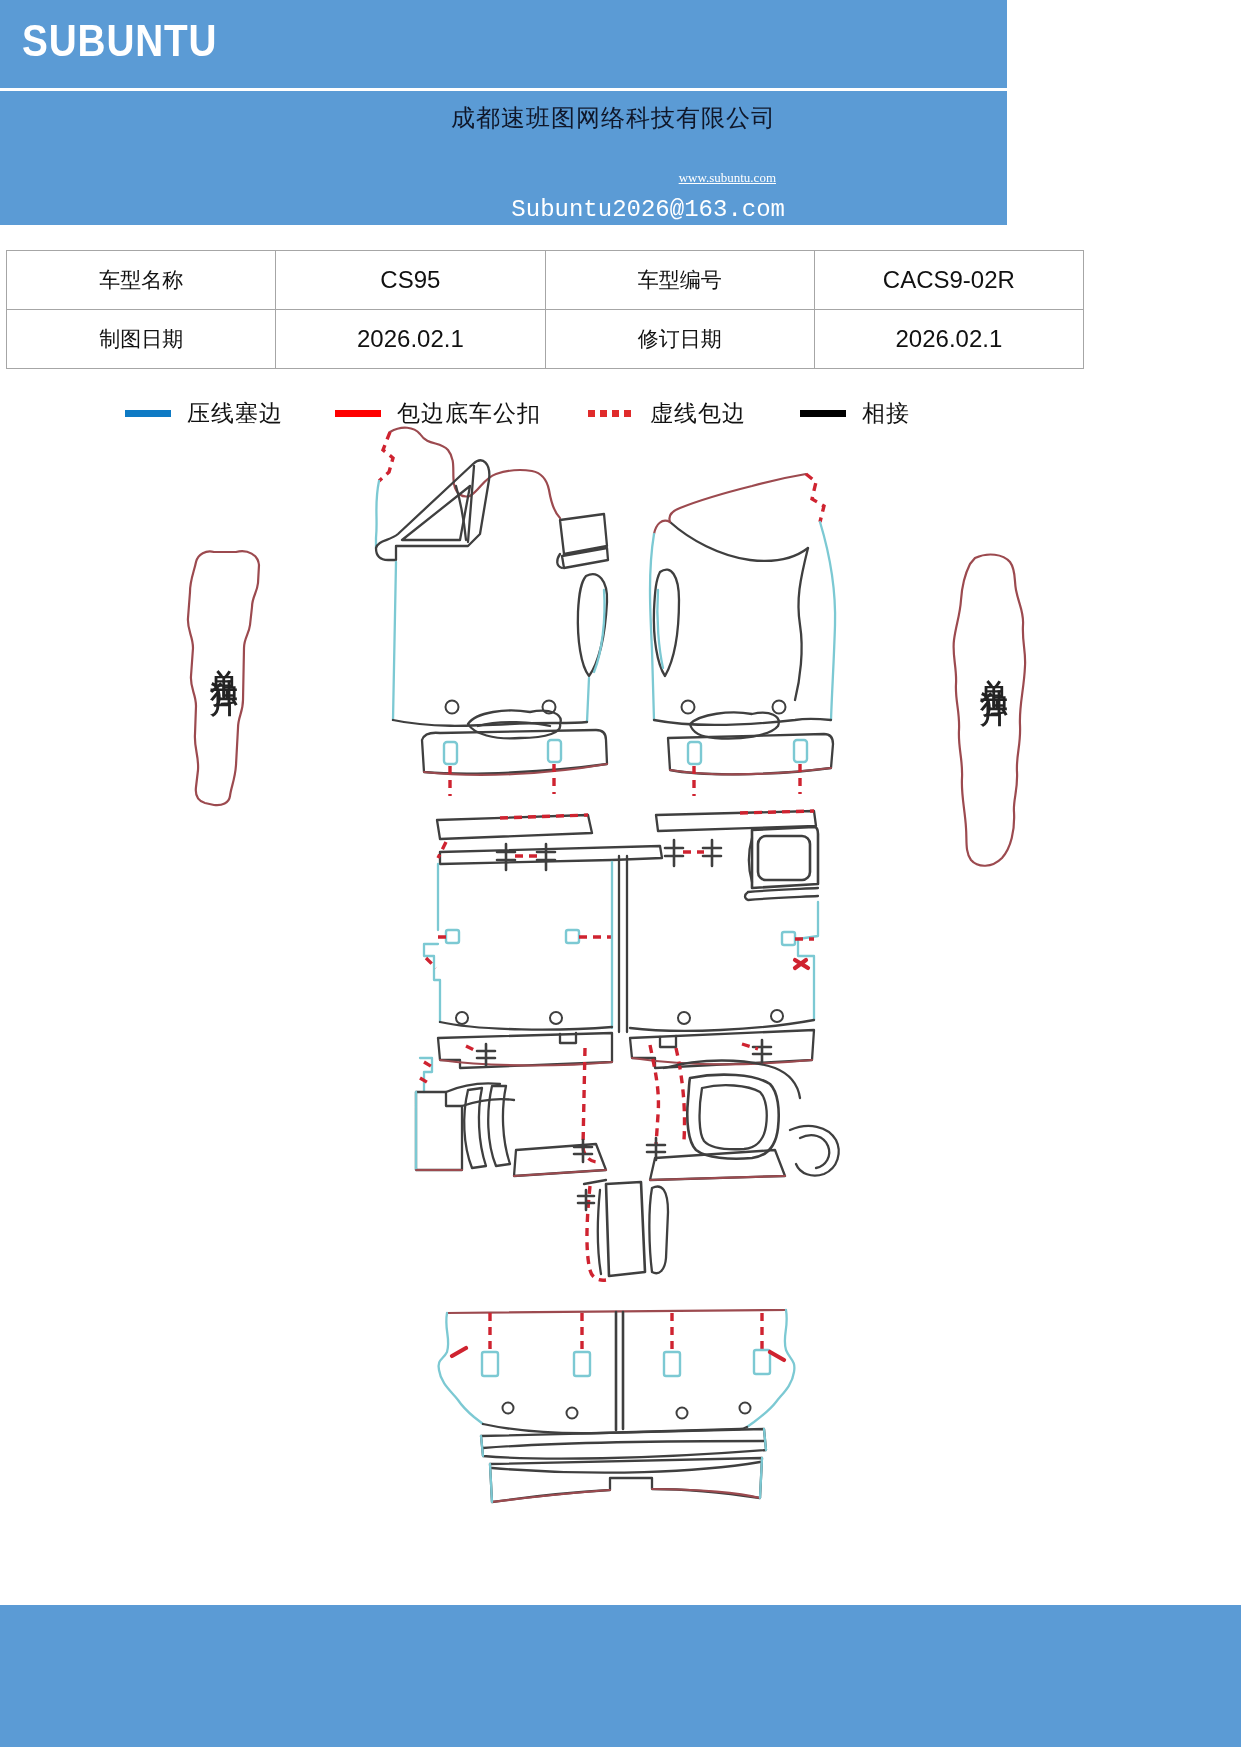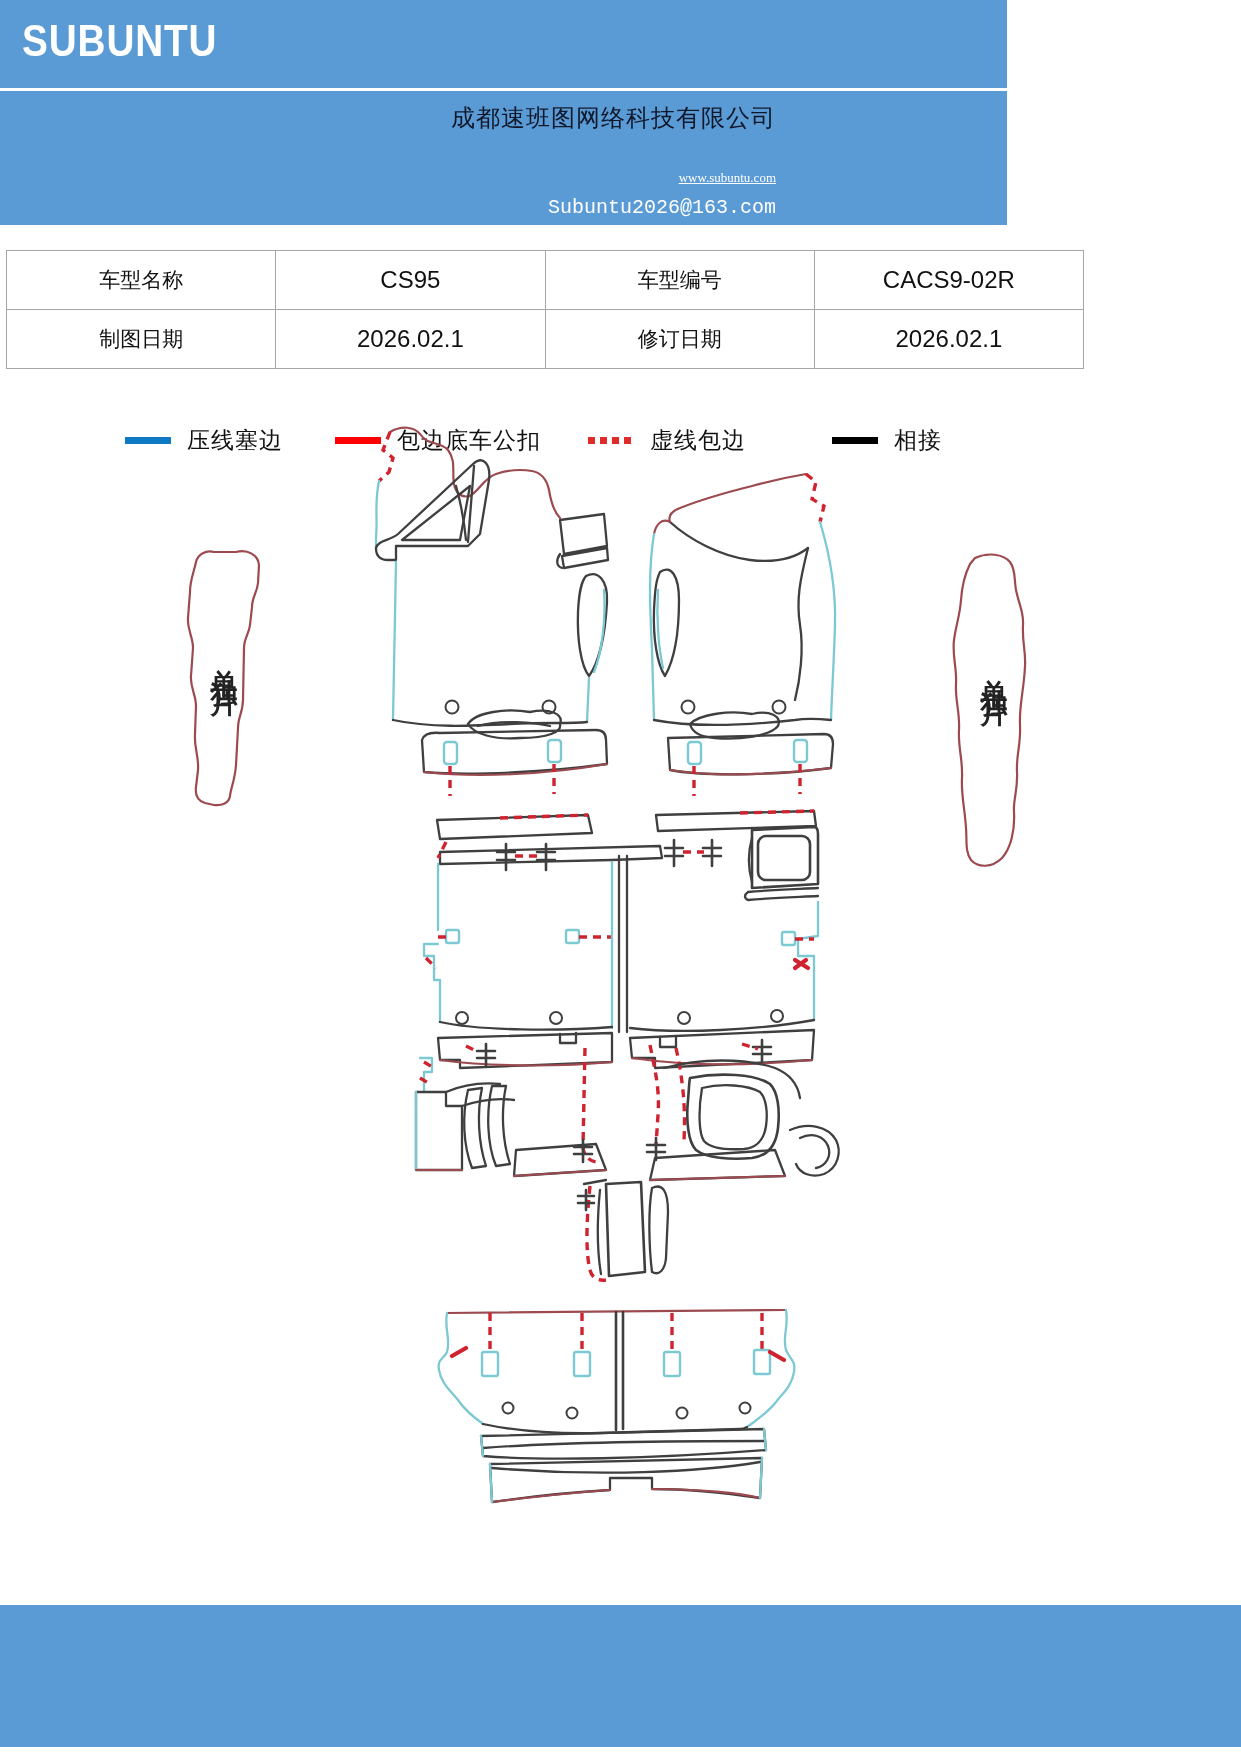--- a/index.html
+++ b/index.html
@@ -19,32 +19,32 @@
   .logo{position:absolute;left:22px;top:16px;color:#fff;font-family:"Liberation Sans","DejaVu Sans",sans-serif;
         font-weight:700;font-size:44px;letter-spacing:1px;transform:scaleX(.88);transform-origin:left;}
   .hdr-rule{position:absolute;left:0;top:88px;width:1028px;height:3px;background:#fff;}
   .sop{position:absolute;left:1046px;top:48px;width:180px;color:#fff;text-align:center;
        font-family:"Liberation Sans","DejaVu Sans",sans-serif;font-weight:700;font-size:92px;
        transform:scaleX(.78);transform-origin:center;}
   .hdr-company{position:absolute;right:231px;top:102px;color:#0f172a;font-size:24px;letter-spacing:1px;}
   .hdr-title{position:absolute;left:28px;top:142px;color:#fff;font-size:31px;font-weight:700;letter-spacing:2px;}
   .hdr-site{position:absolute;right:231px;top:170px;color:#fff;font-size:13px;
             font-family:Liberation Serif, serif;text-decoration:underline;cursor:pointer;}
-  .hdr-mail{position:absolute;right:231px;top:196px;color:#fff;font-size:20px;
+  .hdr-mail{position:absolute;right:222px;top:196px;color:#fff;font-size:24px;
             font-family:"Liberation Mono","DejaVu Sans Mono",monospace;}
 
   
   .info-table{position:absolute;left:6px;top:250px;width:1078px;height:118px;
               border-collapse:collapse;table-layout:fixed;}
   .info-table td{border:1px solid #a6a6a6;text-align:center;vertical-align:middle;
                  font-size:21px;color:#111;height:59px;}
   .info-table td.val{font-family:"Liberation Sans","DejaVu Sans",sans-serif;font-size:24px;}
 
   
-  .legend{position:absolute;left:0;top:398px;width:1241px;height:40px;margin-top:27px;}
+  .legend{position:absolute;left:0;top:398px;width:1241px;height:40px;}
   .legend-item{position:absolute;top:0;display:flex;align-items:center;}
   .legend-swatch{width:46px;height:7px;margin-right:16px;flex:none;}
   .legend-label{font-size:23px;color:#111;letter-spacing:1px;}
 
   
   .diagram{position:absolute;left:0;top:420px;width:1241px;height:1110px;}
   .diagram svg{display:block;width:100%;height:100%;}
   .k{stroke:var(--ln-black);fill:none;stroke-width:2.3;stroke-linecap:round;stroke-linejoin:round;}
   .k25{stroke:var(--ln-black);fill:none;stroke-width:2.6;stroke-linecap:round;stroke-linejoin:round;}
   .t{stroke:var(--ln-teal);fill:none;stroke-width:2.3;stroke-linecap:round;stroke-linejoin:round;}
@@ -95,21 +95,21 @@
     <div class="legend-label">压线塞边</div>
   </div>
   <div class="legend-item" style="left:335px">
     <div class="legend-swatch" style="background: rgb(254, 0, 0);"></div>
     <div class="legend-label">包边底车公扣</div>
   </div>
   <div class="legend-item" style="left:588px">
     <div class="legend-swatch" style="background: repeating-linear-gradient(90deg, rgb(224, 43, 43) 0px, rgb(224, 43, 43) 7px, transparent 7px, transparent 12px);"></div>
     <div class="legend-label">虚线包边</div>
   </div>
-  <div class="legend-item" style="left:832px">
+  <div class="legend-item" style="left:800px">
     <div class="legend-swatch" style="background: rgb(0, 0, 0);"></div>
     <div class="legend-label">相接</div>
   </div>
 </div>
 
 <div class="diagram">
 <svg viewBox="0 420 1241 1110" xmlns="http://www.w3.org/2000/svg">
 
   <g>
     <path class="m" d="M236,552 C248,549 258,555 259,565 L258,583 C257,593 252,597 252,607 L250,625 C249,634 244,638 244,648 L243,700 C243,712 238,717 238,728 L236,765 C235,780 231,787 230,796 C229,803 222,806 214,805 L205,803 C198,801 195,795 196,787 L198,770 C199,756 194,748 195,734 L196,706 C196,694 190,688 191,676 L193,648 C193,636 187,630 188,618 L190,592 C190,580 194,572 196,562 C198,554 206,550 214,552 Z"></path>

